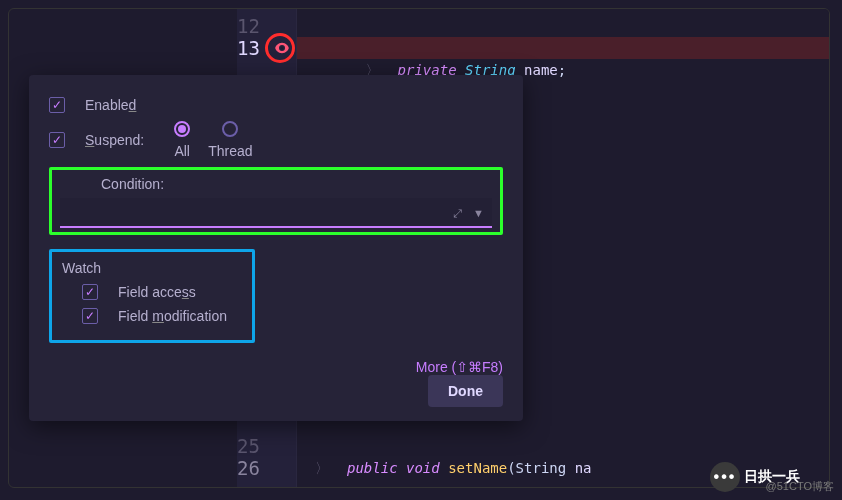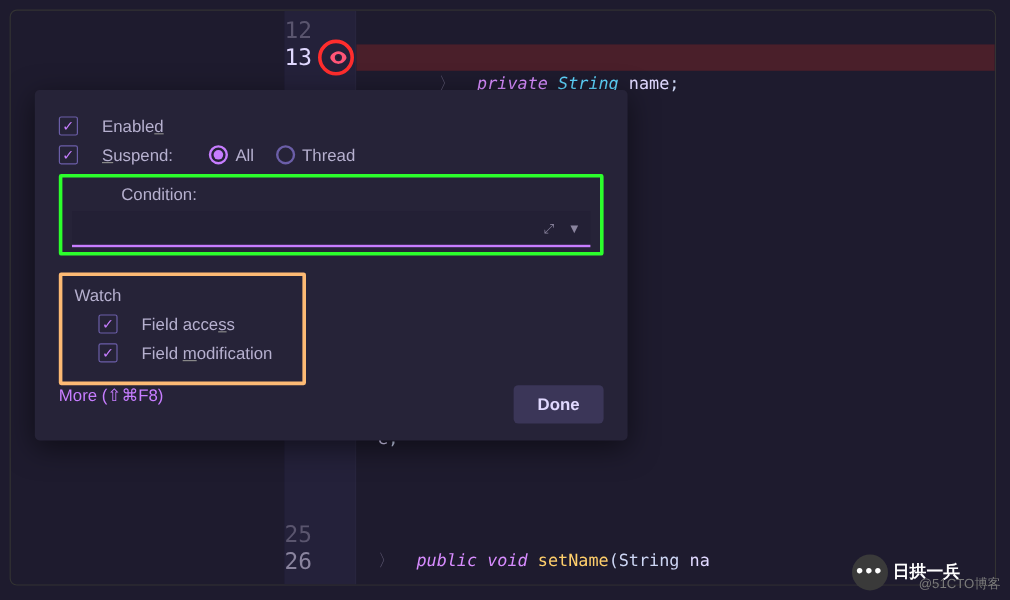--- a/index.html
+++ b/index.html
@@ -102,21 +102,21 @@
     border-radius: 50%;
     display: inline-flex; align-items: center; justify-content: center;
   }
   .radio.checked { border-color: #c77dff; }
   .radio.checked::before {
     content: "";
     width: 8px; height: 8px; border-radius: 50%;
     background: #c77dff;
   }
   .radio-group { display: inline-flex; gap: 18px; margin-left: 10px; }
-  .radio-item { display: inline-flex; align-items: center; gap: 6px; }
+  .radio-item { display: inline-flex; align-items: center; gap: 6px; flex-direction: column; }
   .underline { text-decoration: underline; text-decoration-color: #888; }
   .condition-block {
     border: 3px solid #2cff2c;
     border-radius: 2px;
     padding: 6px 8px 4px 8px;
     margin-top: 4px;
   }
   .condition-label { color: #b6b0cf; margin-bottom: 6px; margin-left: 41px; }
   .condition-input {
     width: 100%;
@@ -133,29 +133,31 @@
   .expand-icon, .dropdown-icon {
     position: absolute;
     top: 50%; transform: translateY(-50%);
     color: #8a849e;
     font-size: 11px;
     cursor: pointer;
   }
   .expand-icon { right: 30px; }
   .dropdown-icon { right: 8px; }
   .watch-block {
-    border: 3px solid #fdba74;
+    border: 3px solid #0ea5e9;
     border-radius: 2px;
     padding: 8px 10px;
     margin-top: 14px;
     width: 206px;
   }
   .watch-title { color: #b6b0cf; margin-bottom: 6px; }
   .footer {
-    display: flex; justify-content: space-between; align-items: flex-start;
+    display: flex; justify-content: space-between; align-items: flex-end;
+    margin-top: 16px;
+    flex-direction: column;
   }
   .done-btn {
     background: #3b3658;
     color: #e0d8ff;
     border: none;
     border-radius: 4px;
     padding: 8px 20px;
     font-size: 14px;
     font-weight: 600;
     cursor: pointer;

